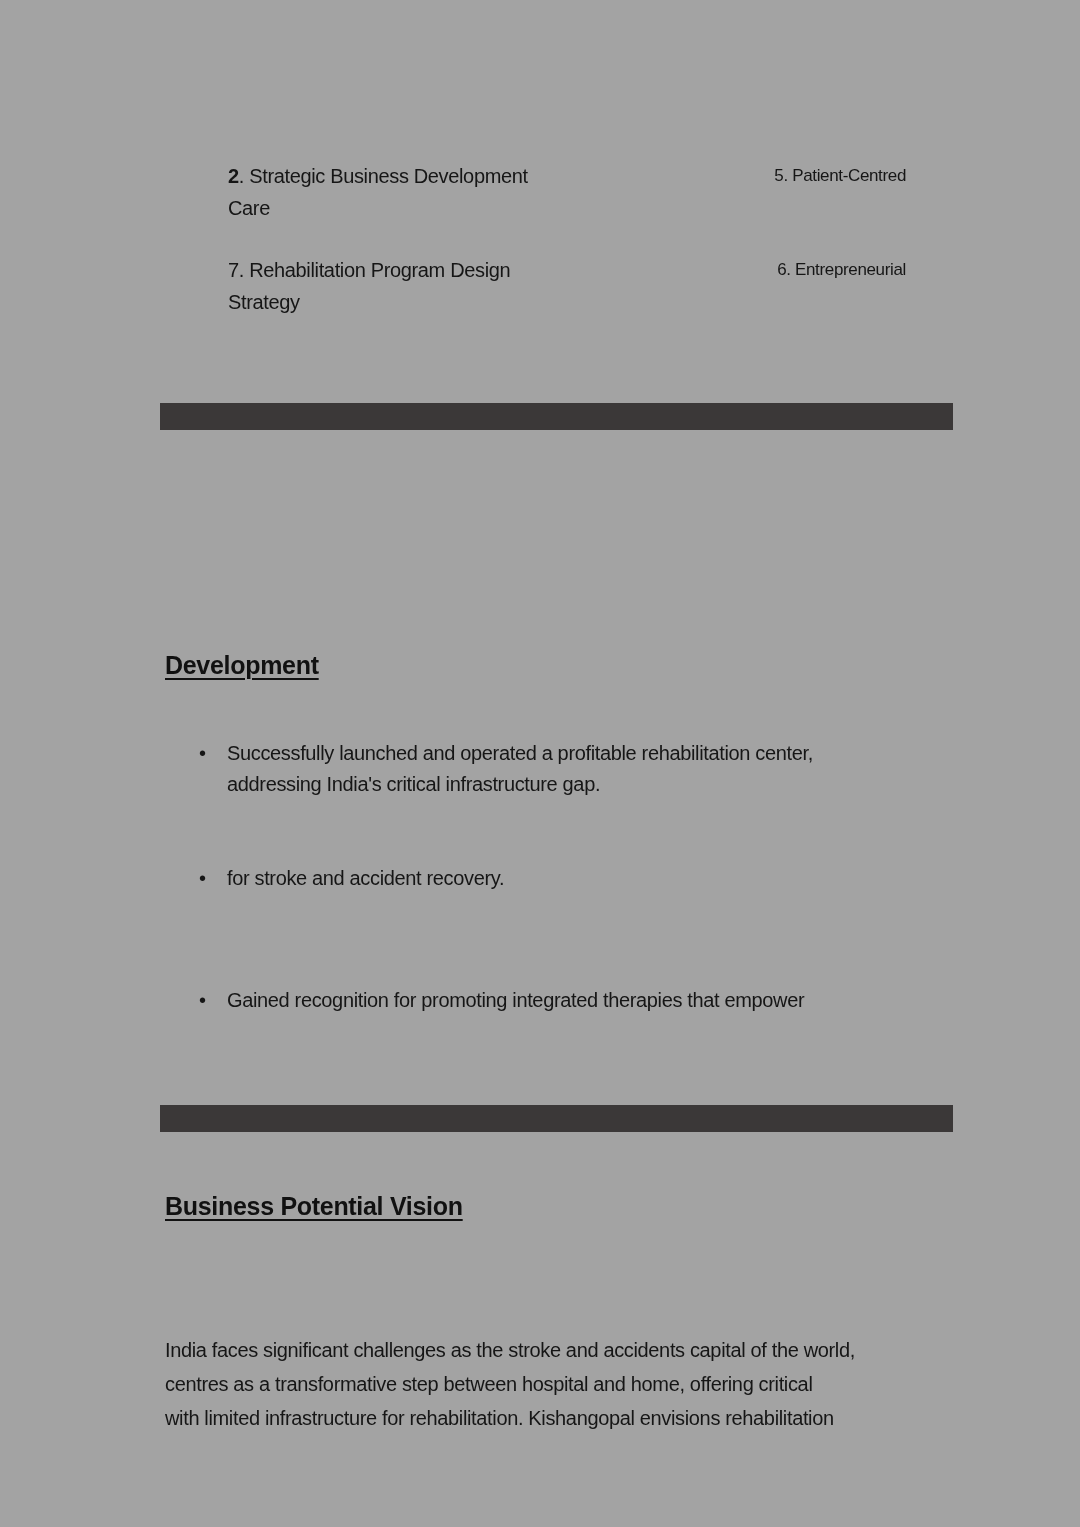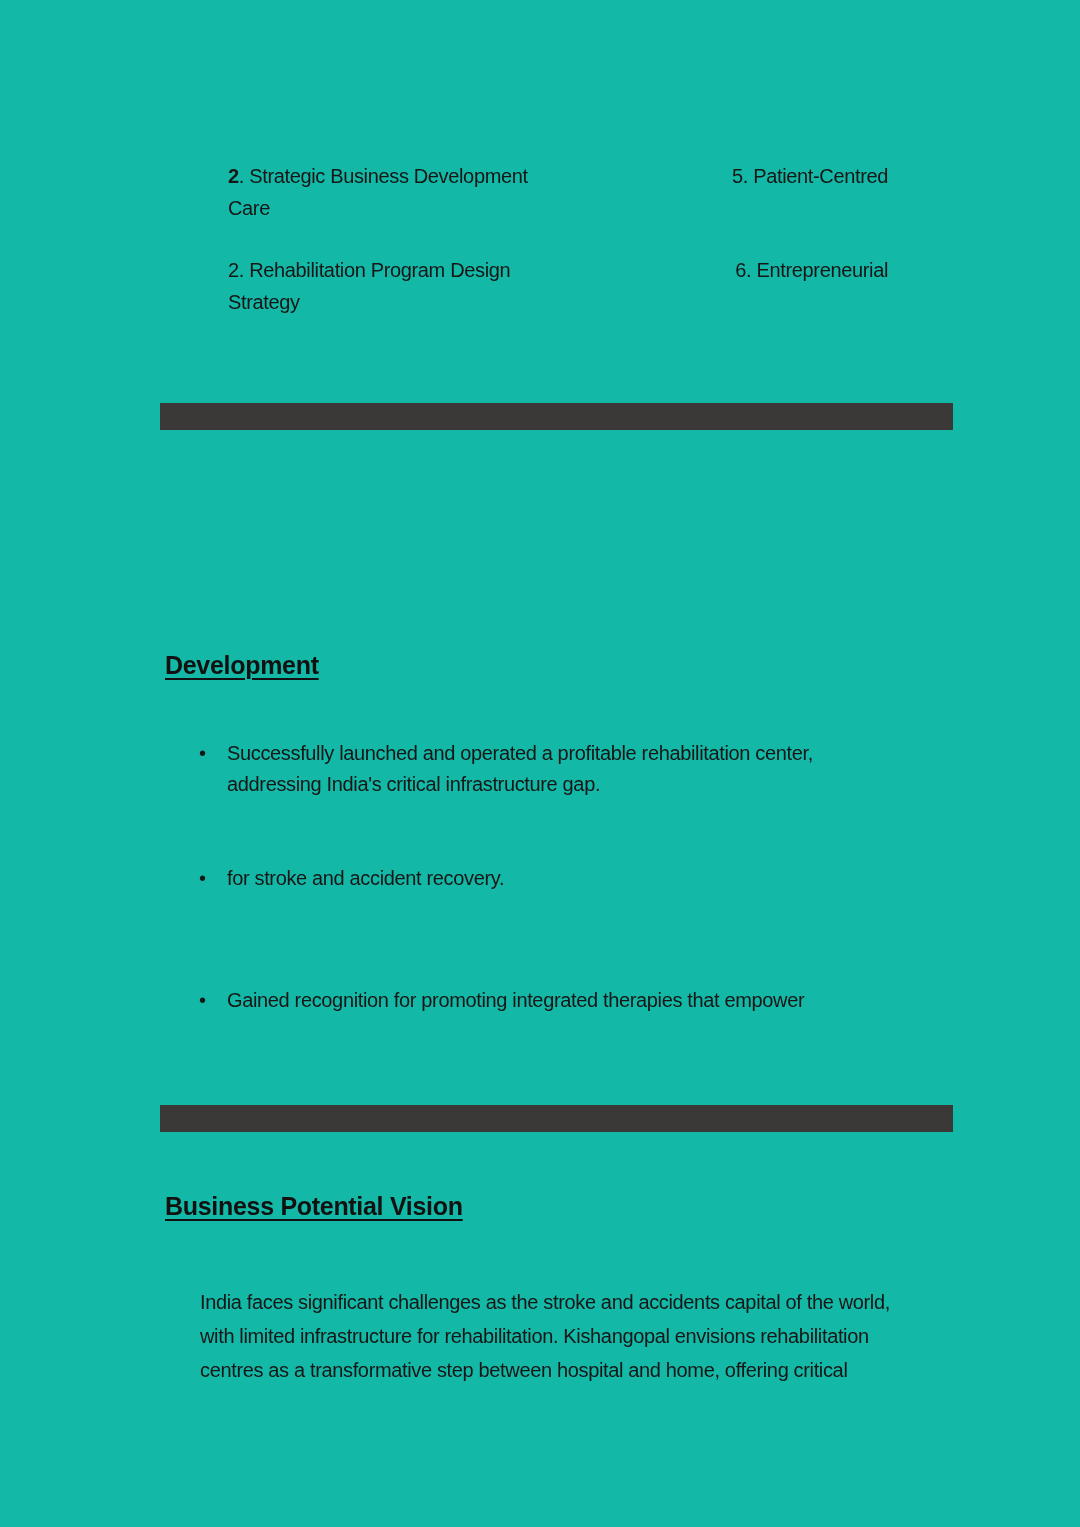--- a/index.html
+++ b/index.html
@@ -4,39 +4,39 @@
 <style>
   html, body {
     margin: 0;
     padding: 0;
     background: #ffffff;
   }
   .page {
     position: relative;
     width: 1080px;
     height: 1527px;
-    background: #14b8a6;
+    background: #a3a3a3;
     overflow: hidden;
     font-family: "Liberation Sans", "DejaVu Sans", sans-serif;
     color: #161616;
   }
   
   .list-line {
     position: absolute;
     left: 228px;
     font-size: 20px;
     line-height: 32px;
     letter-spacing: -0.35px;
     white-space: nowrap;
   }
   .num-bold { font-weight: 700; }
   .right-item {
     position: absolute;
-    right: 192px;
-    font-size: 20px;
+    right: 174px;
+    font-size: 17px;
     line-height: 32px;
     letter-spacing: -0.35px;
     white-space: nowrap;
     text-align: left;
   }
   .l1 { top: 160px; }
   .r1 { top: 160px; }
   .carry1 { top: 192px; }
   .l2 { top: 254px; }
   .r2 { top: 254px; }
@@ -92,43 +92,42 @@
     white-space: nowrap;
   }
   .b1 { top: 738px; }
   .b2 { top: 863px; }
   .b3 { top: 985px; }
 
   
   .para {
     position: absolute;
     left: 165px;
-    top: 1285px;
-    margin-left: 35px;
+    top: 1333px;
   }
   .para .pl {
     display: block;
     font-size: 20px;
     line-height: 34px;
     letter-spacing: -0.35px;
     white-space: nowrap;
   }
 </style>
 </head>
 <body>
 
 <div class="page" style="color: rgb(22, 22, 22);">
 
   <div class="list-line l1">
     <span class="num-bold">2</span><span>. Strategic Business Development</span>
   </div>
   <div class="right-item r1">5. Patient-Centred</div>
   <div class="list-line carry1">Care</div>
 
-  <div class="list-line l2">2. Rehabilitation Program Design</div>
+  <div class="list-line l2">7. Rehabilitation Program Design</div>
   <div class="right-item r2">6. Entrepreneurial</div>
   <div class="list-line carry2">Strategy</div>
 
   <div class="divider d1" style="background-color: rgb(59, 56, 56);"></div>
 
   <h2 class="heading h-ach">Development</h2>
 
   <div class="bullet b1">
     <span class="marker">•</span>
     <span class="bullet-text">
@@ -150,17 +149,17 @@
       <span class="bl">Gained recognition for promoting integrated therapies that empower</span>
     </span>
   </div>
 
   <div class="divider d2" style="background-color: rgb(59, 56, 56);"></div>
 
   <h2 class="heading h-bpv">Business Potential Vision</h2>
 
   <div class="para">
     <span class="pl">India faces significant challenges as the stroke and accidents capital of the world,</span>
+    <span class="pl">centres as a transformative step between hospital and home, offering critical</span>
     <span class="pl">with limited infrastructure for rehabilitation. Kishangopal envisions rehabilitation</span>
-    <span class="pl">centres as a transformative step between hospital and home, offering critical</span>
   </div>
 
 </div>
 
 </body></html>

